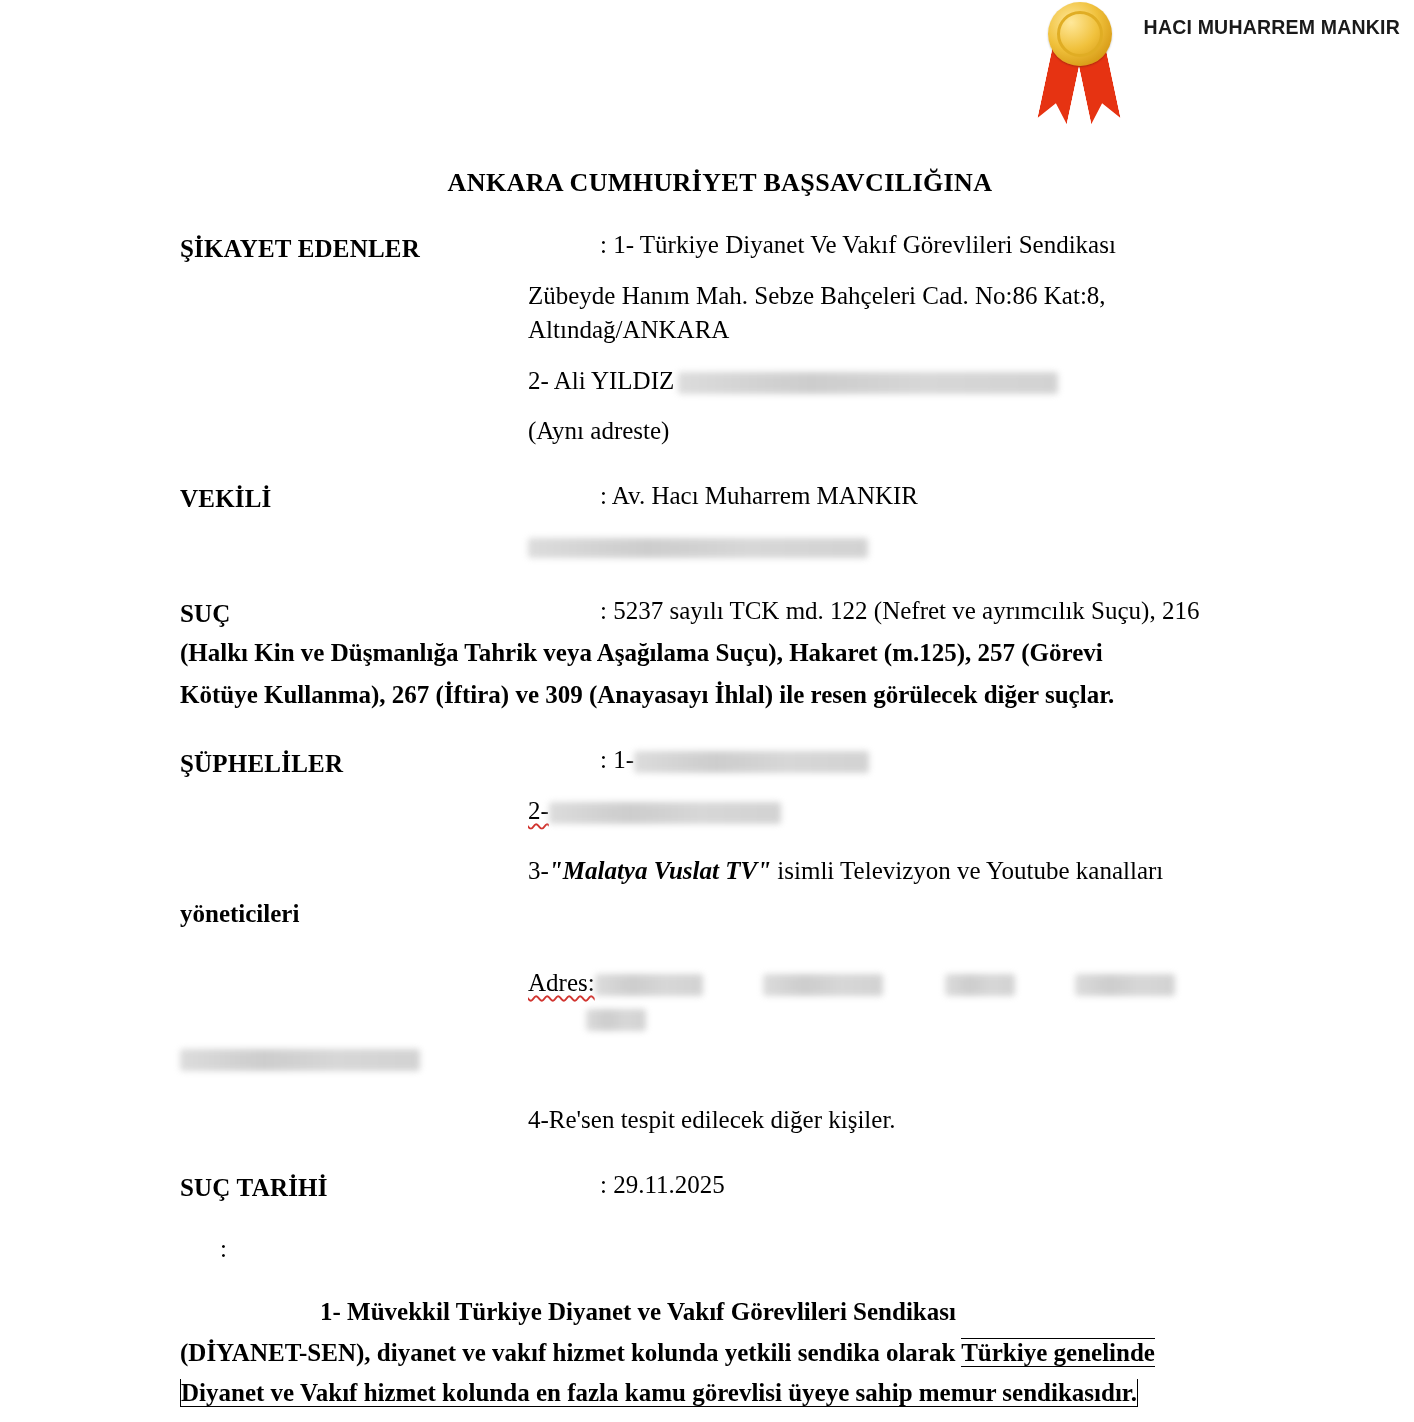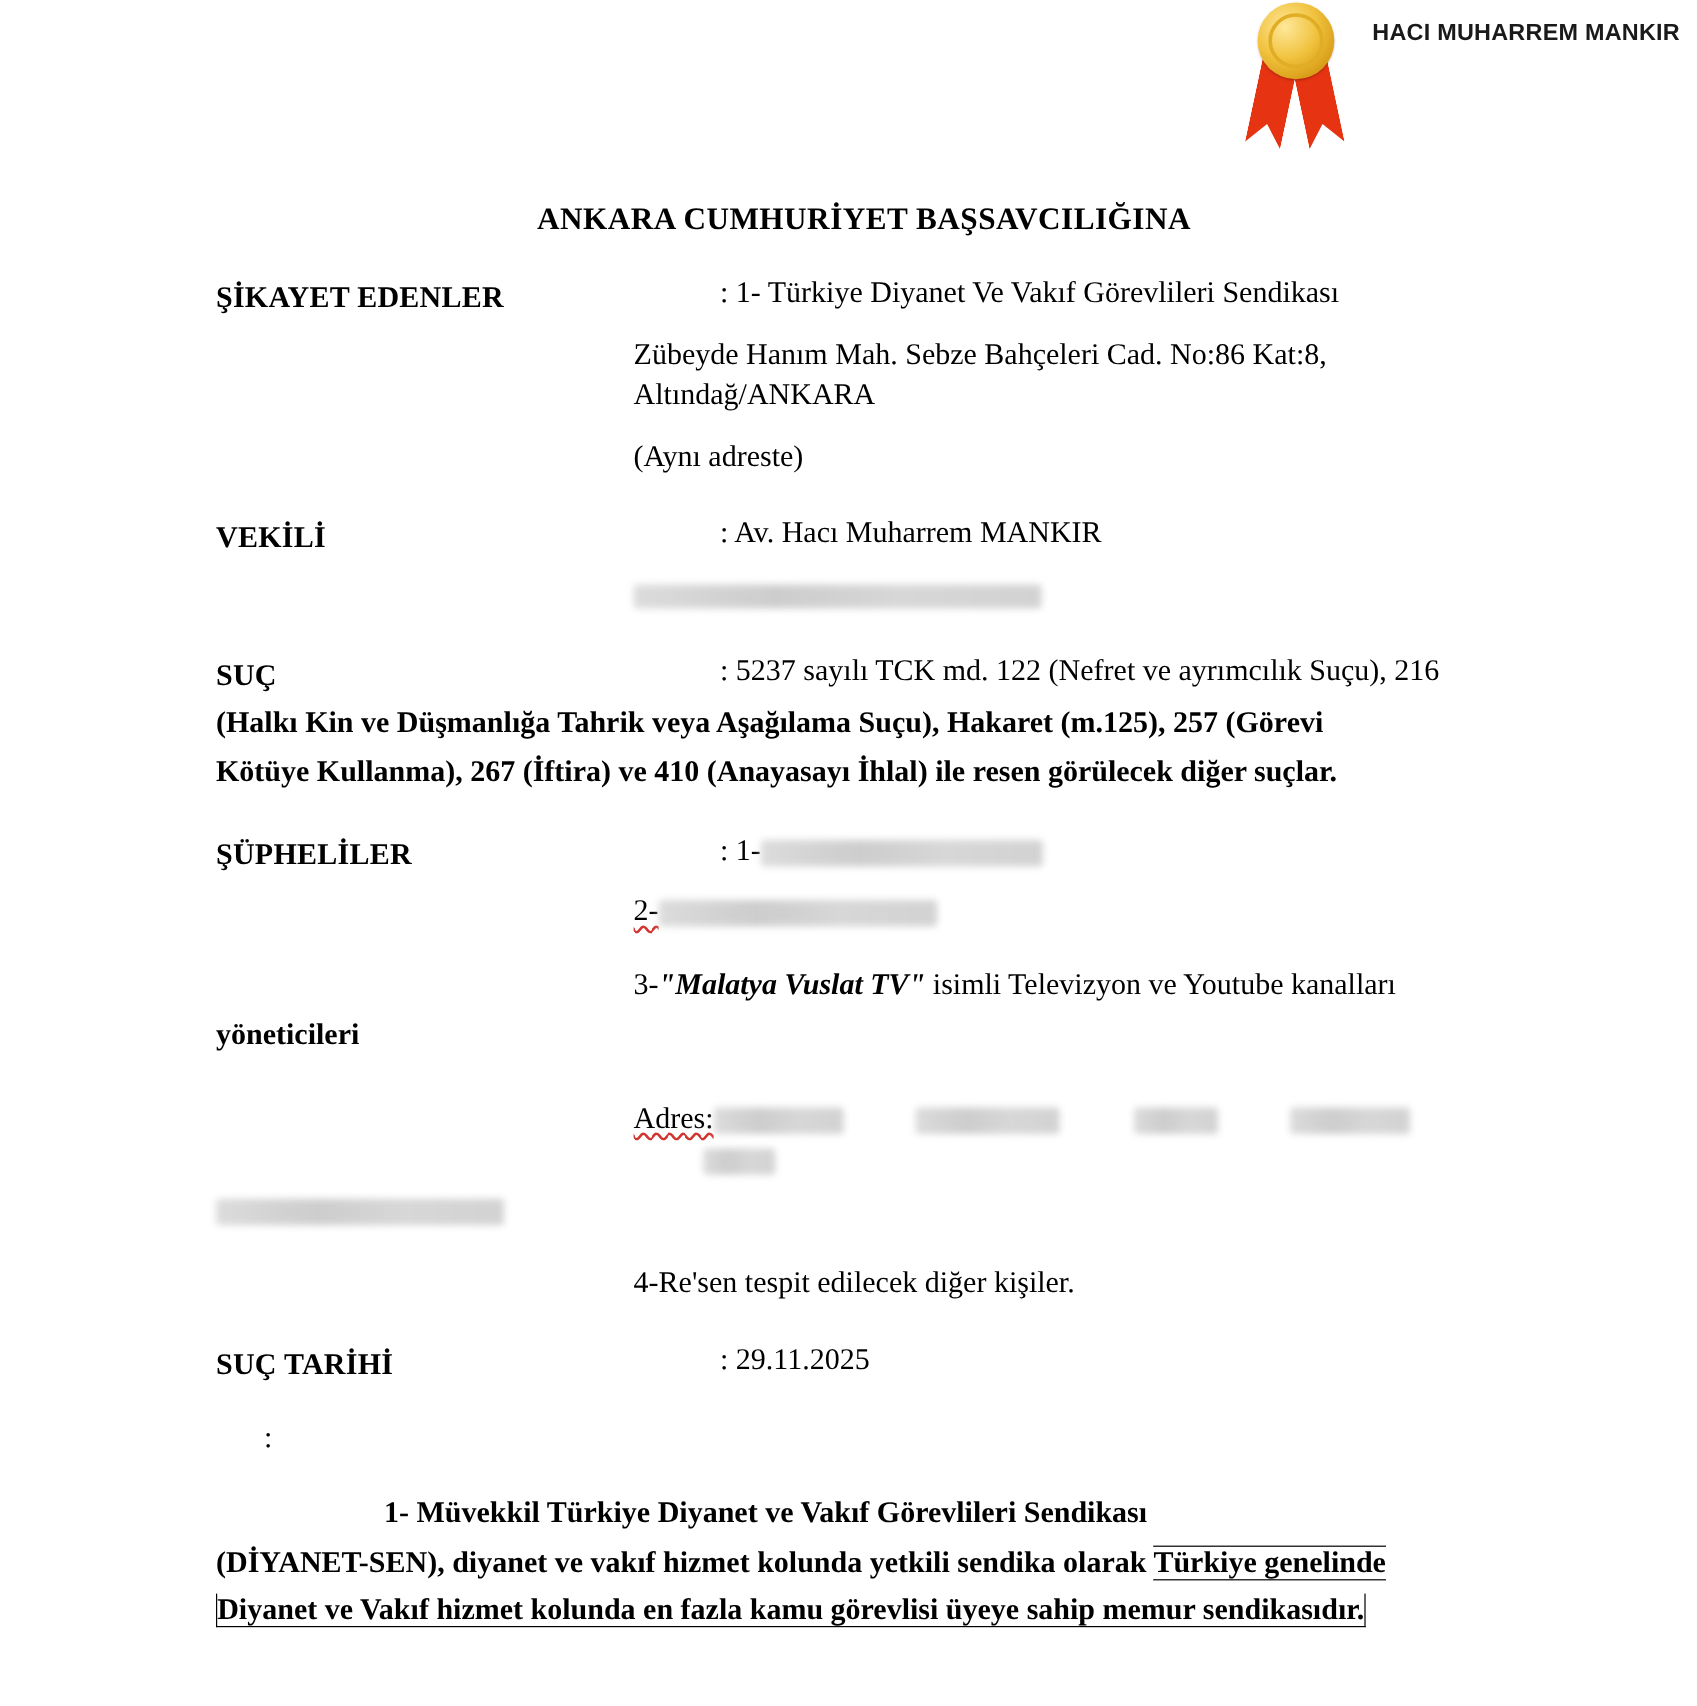--- a/index.html
+++ b/index.html
@@ -193,38 +193,41 @@
     <div class="value">: 1- Türkiye Diyanet Ve Vakıf Görevlileri Sendikası</div>
   </div>
 
   <div class="sub">
     <div class="jline">
         <span>Zübeyde Hanım Mah. Sebze Bahçeleri Cad. No:86 Kat:8,</span>
       </div>
     <div>Altındağ/ANKARA</div>
   </div>
 
+  <div class="sub">
+    <span>2- Ali YILDIZ</span><span class="redact r1"></span>
+  </div>
 
   <div class="sub">(Aynı adreste)</div>
 
   <div class="row">
     <div class="label">VEKİLİ</div>
     <div class="value">: Av. Hacı Muharrem MANKIR</div>
   </div>
 
   <div class="sub">
     <span class="redact r2"></span>
   </div>
 
   <div class="row">
     <div class="label">SUÇ</div>
     <div class="value">: 5237 sayılı TCK md. 122 (Nefret ve ayrımcılık Suçu), 216</div>
   </div>
   <div class="fullpara" style="margin-top:6px">(Halkı Kin ve Düşmanlığa Tahrik veya Aşağılama Suçu), Hakaret (m.125), 257 (Görevi</div>
-  <div class="fullpara" style="margin-top:4px">Kötüye Kullanma), 267 (İftira) ve 410 (Anayasayı İhlal) ile resen görülecek diğer suçlar.</div>
+  <div class="fullpara" style="margin-top:4px">Kötüye Kullanma), 267 (İftira) ve 309 (Anayasayı İhlal) ile resen görülecek diğer suçlar.</div>
 
   <div class="row">
     <div class="label">ŞÜPHELİLER</div>
     <div class="value">
       <span>: 1-</span><span class="redact r3"></span>
     </div>
   </div>
 
   <div class="sub">
     <span class="spell">2-</span><span class="redact r4"></span>

